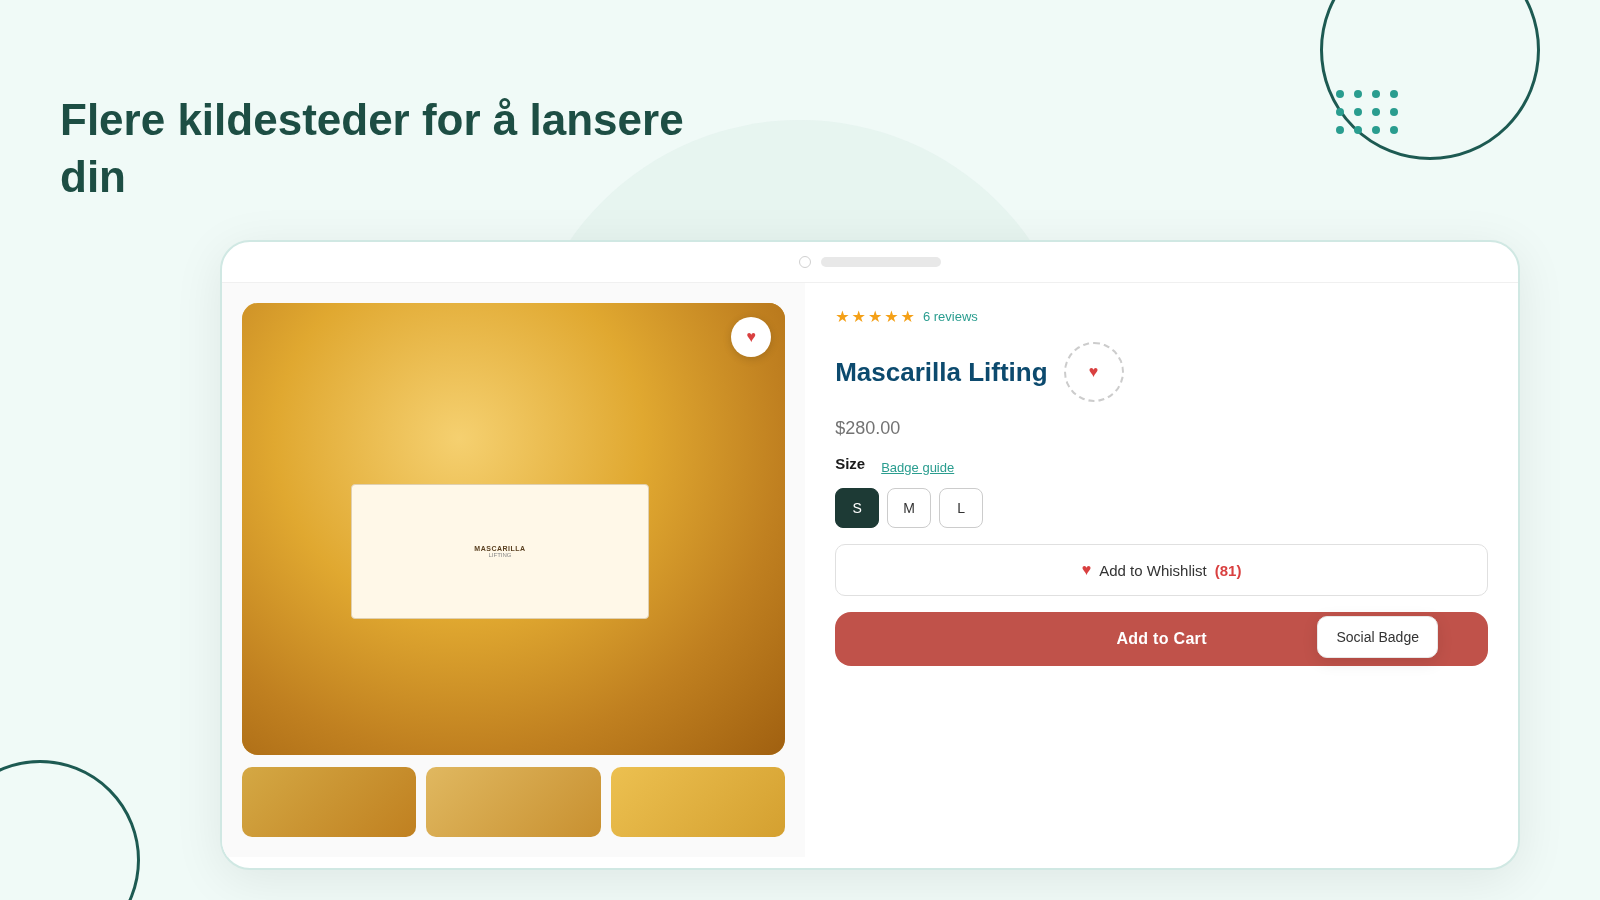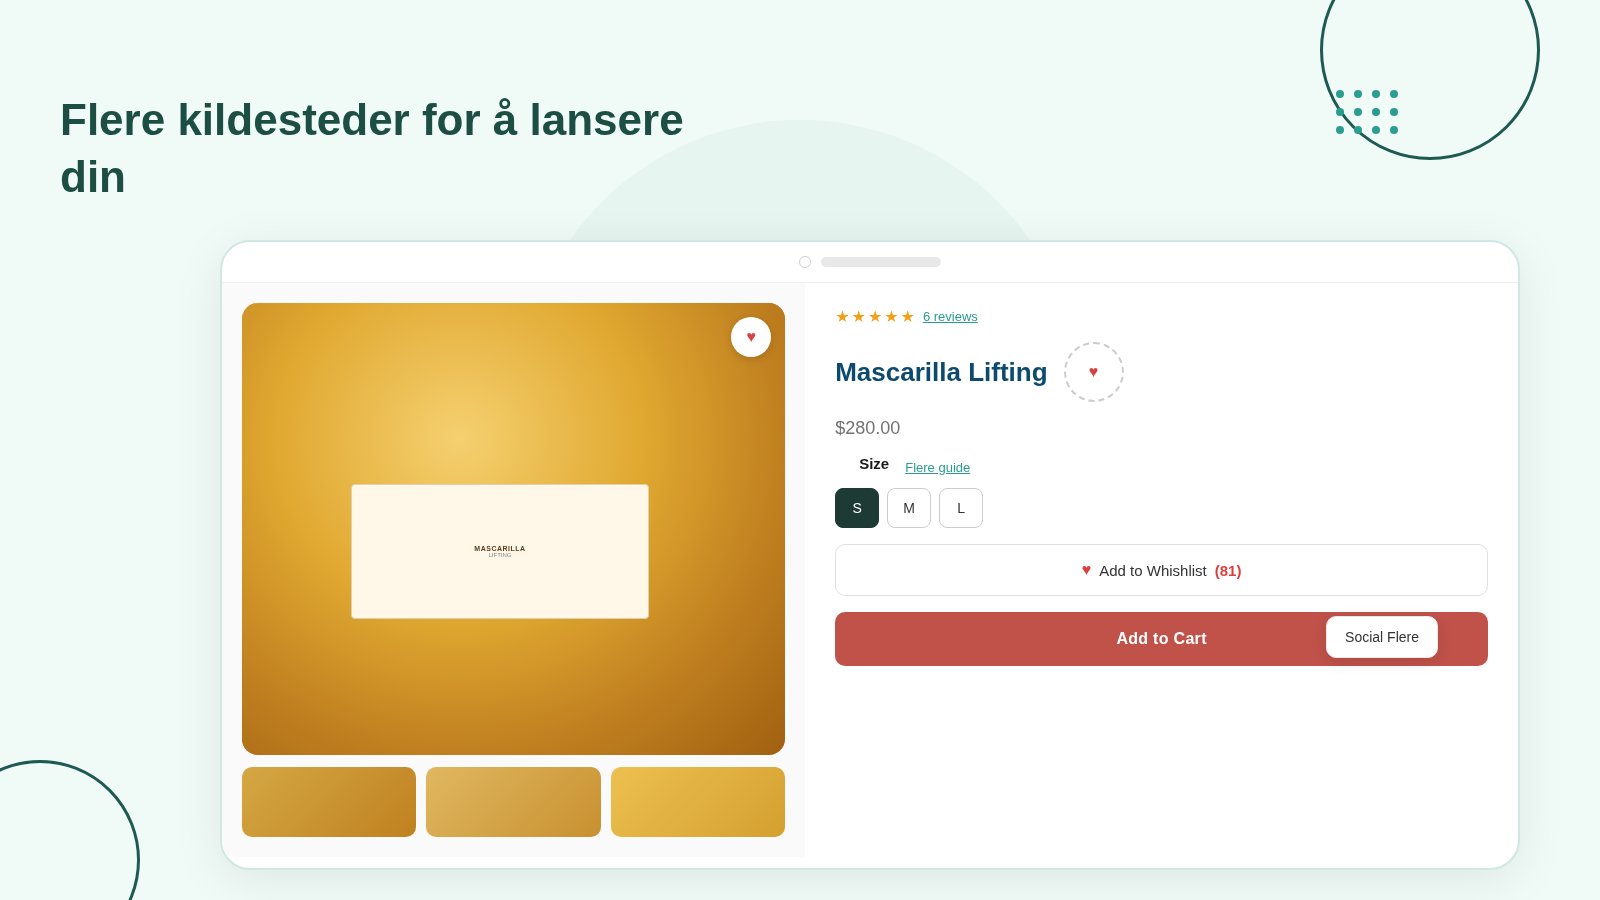--- a/index.html
+++ b/index.html
@@ -237,21 +237,20 @@
     }
 
     .star {
       color: #f4a017;
       font-size: 16px;
     }
 
     .reviews-link {
       color: #2a9d8f;
       font-size: 13px;
-      text-decoration: underline;
       cursor: pointer;
     }
 
     
     .title-row {
       display: flex;
       align-items: center;
       gap: 16px;
     }
 
@@ -278,21 +277,20 @@
       font-size: 18px;
       color: #737373;
     }
 
     
     .section-label {
       font-size: 15px;
       font-weight: 600;
       color: #1a1a1a;
       margin-bottom: 8px;
-      margin-left: 24px;
     }
 
     .size-row {
       display: flex;
       align-items: center;
       gap: 8px;
     }
 
     .size-guide-link {
       color: #2a9d8f;
@@ -383,21 +381,21 @@
 
     .wishlist-count {
       color: #d94040;
       font-weight: 600;
     }
 
     
     .add-to-cart-btn {
       width: 100%;
       padding: 18px;
-      border-radius: 10px;
+      border-radius: 16px;
       border: none;
       background: #c0524a;
       color: white;
       font-size: 16px;
       font-weight: 600;
       cursor: pointer;
       letter-spacing: 0.3px;
     }
 
     .heart-icon {
@@ -476,32 +474,32 @@
         <div class="wishlist-circle">
           <span class="heart-icon">♥</span>
         </div>
       </div>
 
       <div class="product-price">$280.00</div>
 
       <div>
         <div class="size-row">
           <span class="section-label">Size</span>
-          <span class="size-guide-link">Flere guide</span>
+          <span class="size-guide-link">Badge guide</span>
         </div>
         <div class="size-buttons">
           <button class="size-btn selected">S</button>
           <button class="size-btn">M</button>
           <button class="size-btn">L</button>
         </div>
       </div>
 
 
       <div class="social-badge-popup">
-        <span>Social Flere</span>
+        <span>Social Badge</span>
       </div>
 
       <button class="wishlist-button">
         <span class="heart-icon">♥</span>
         <span>Add to Whishlist</span>
         <span class="wishlist-count">(81)</span>
       </button>
 
       <button class="add-to-cart-btn">Add to Cart</button>
 

